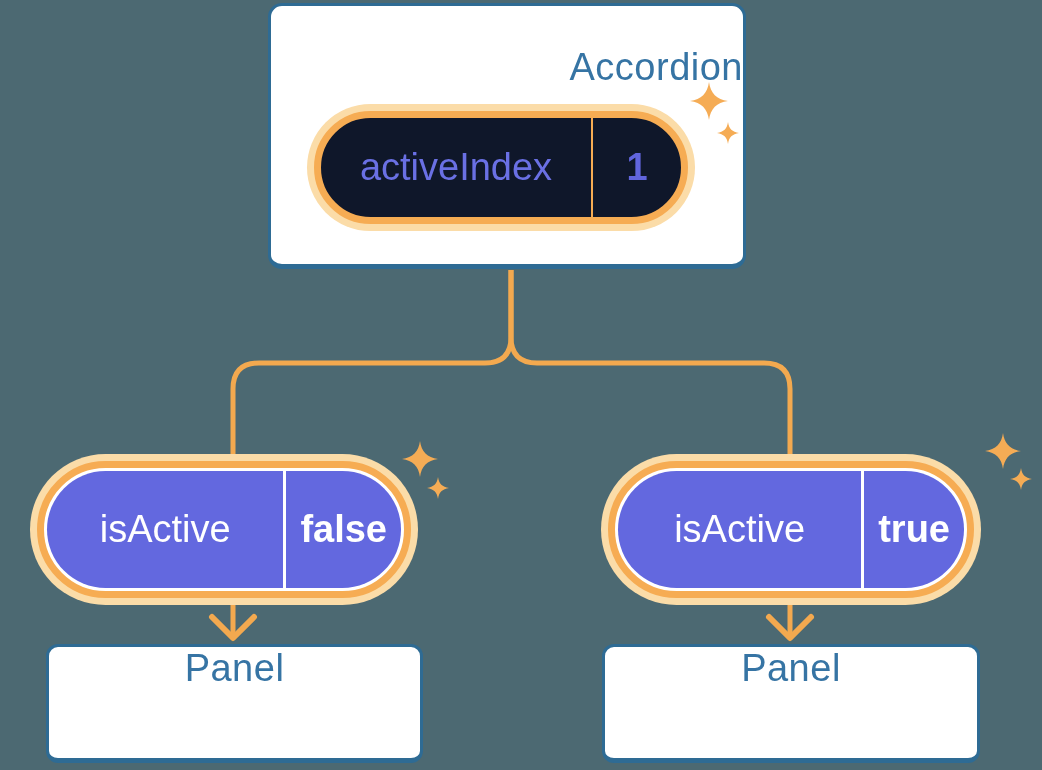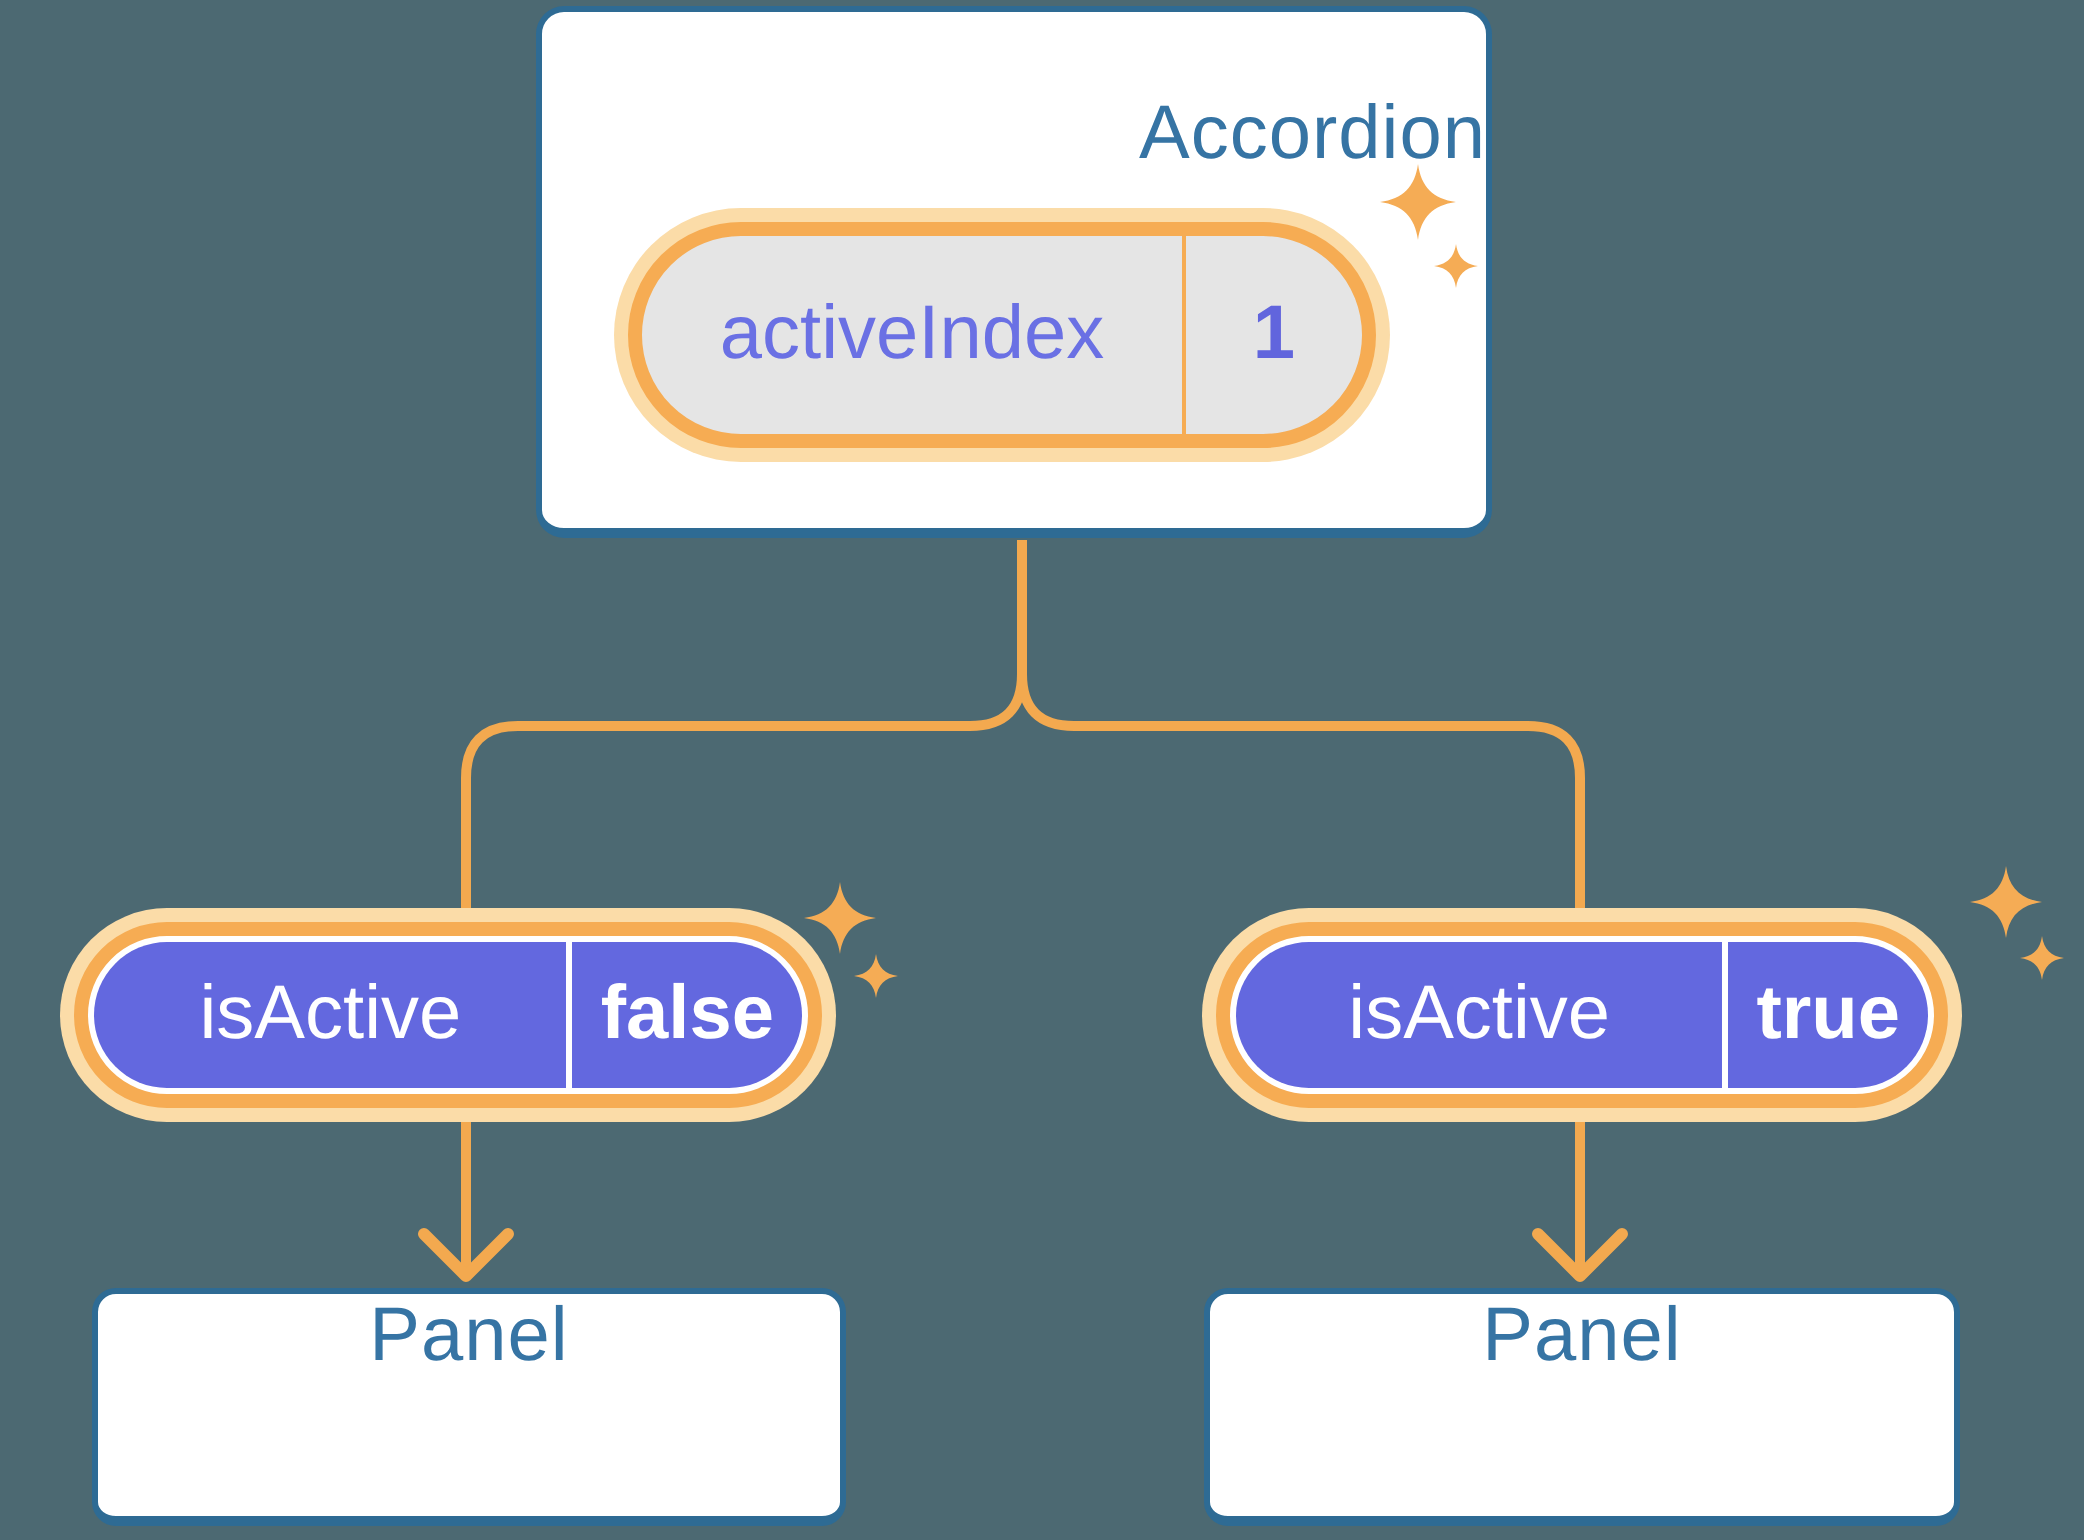--- a/index.html
+++ b/index.html
@@ -33,39 +33,39 @@
     border-radius:12px;
   }
   .panel-left  { left:46px;  top:644px; width:377px; height:119px; }
   .panel-right { left:602px; top:644px; width:378px; height:119px; }
   .panel-title { font-size:38px; font-weight:500; color:#3674A4; letter-spacing:0.5px; }
 
   
   .state-pill {
     position:absolute; z-index:2; box-sizing:border-box;
     left:314px; top:111px; width:374px; height:113px;
-    background:#e5e5e5;
+    background:#0f172a;
     border:7px solid #F6AC53; border-radius:999px;
     box-shadow:0 0 0 7px #FBDCA8;
     display:flex; align-items:stretch; overflow:hidden;
   }
   .state-name-cell {
     flex:1; display:flex; align-items:center; justify-content:center;
     font-size:38px; color:#6A70E4;
   }
   .state-divider { width:2px; background:#F6AC53; }
   .state-value-cell {
     width:88px; display:flex; align-items:center; justify-content:center;
     font-size:38px; font-weight:700; color:#6165DD;
   }
 
   
   .prop-pill {
     position:absolute; z-index:2; box-sizing:border-box;
-    height:93px;
+    height:137px;
     background:#FFFFFF;
     border:7px solid #F6AC53; border-radius:999px;
     box-shadow:0 0 0 7px #FBDCA8;
     padding:3px; display:flex;justify-content:flex-end;
   }
   .prop-pill-left  { left:37px;  top:461px; width:374px; }
   .prop-pill-right { left:608px; top:461px; width:366px; }
   .prop-inner {
     flex:1; display:flex; align-items:stretch; overflow:hidden;
     background:#6368DF; border-radius:999px;

